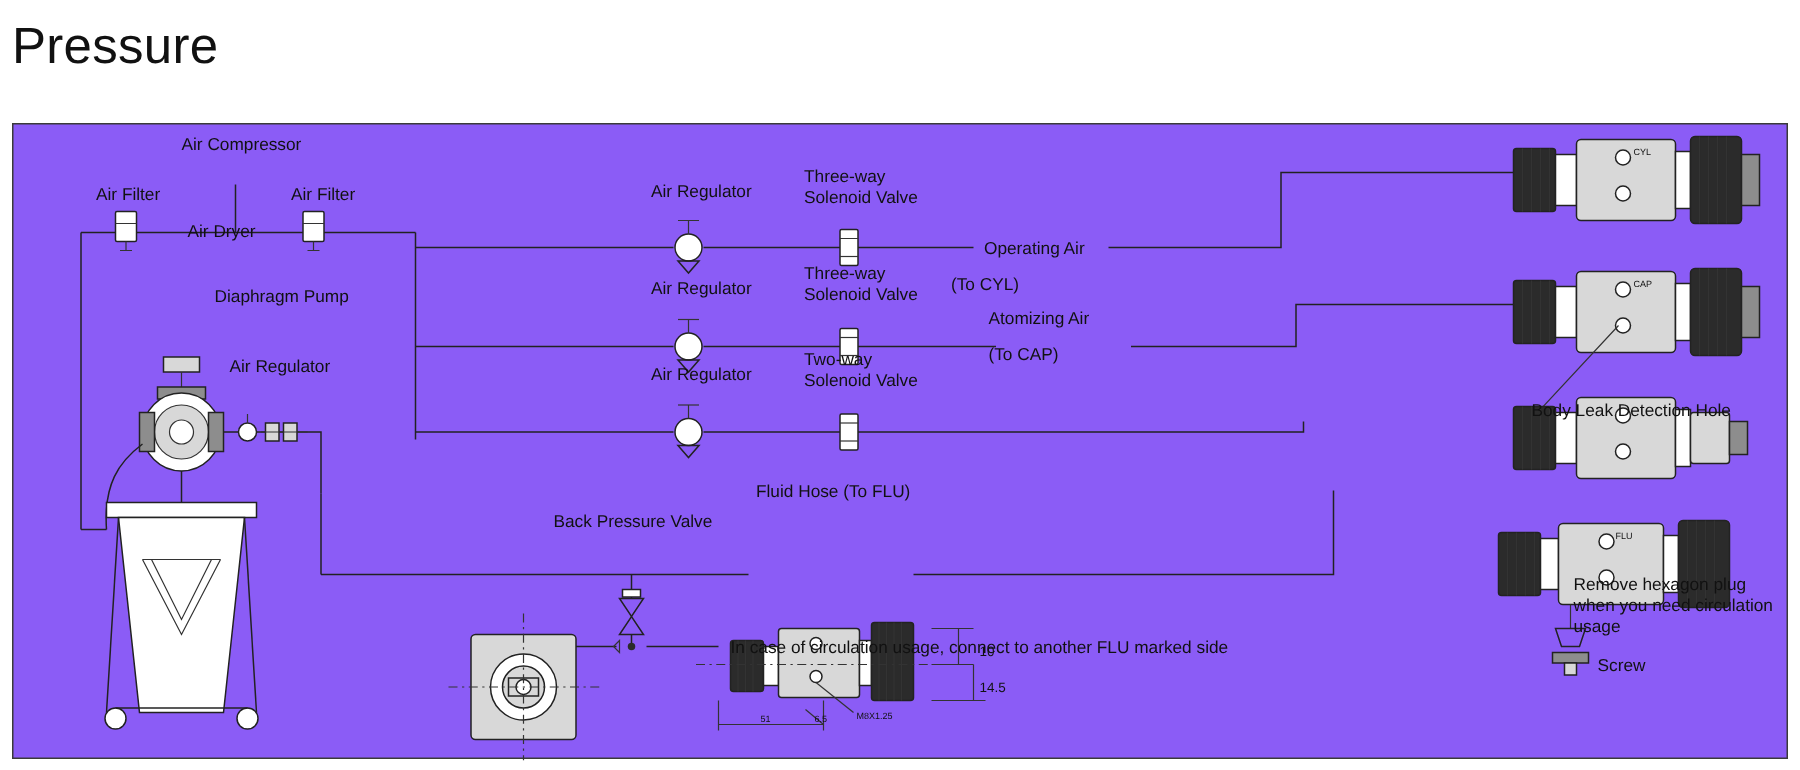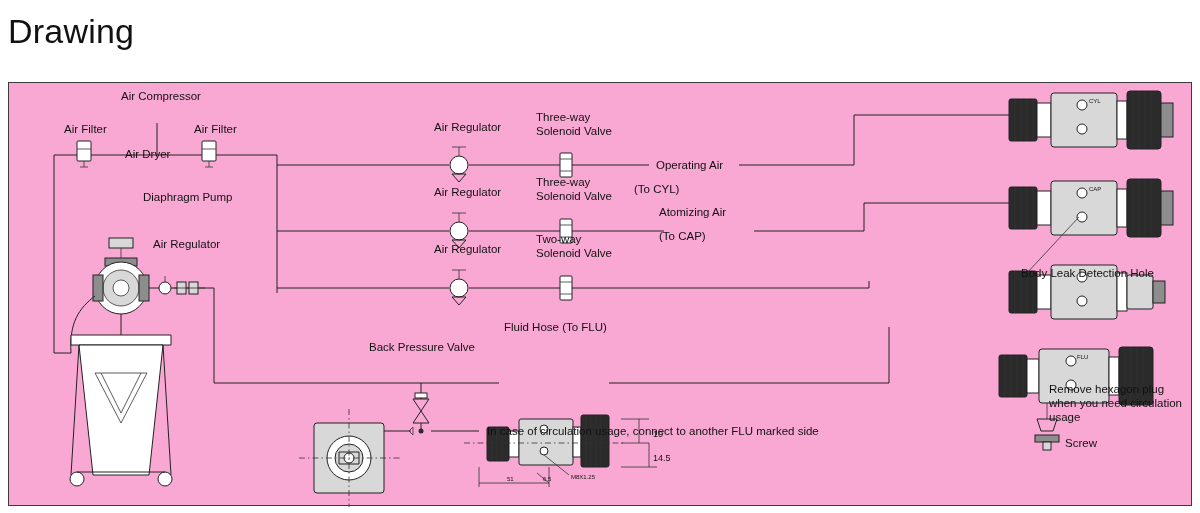--- a/index.html
+++ b/index.html
@@ -26,21 +26,21 @@
     line-height: 1;
   }
   #diagram-frame {
     position: absolute;
     left: 8px;
     top: 82px;
     width: 1184px;
     height: 424px;
     border: 1px solid #3a3a3a;
     box-sizing: border-box;
-    background: #f9a8d4;
+    background: #8b5cf6;
   }
   svg#diagram-svg {
     position: absolute;
     left: 0;
     top: 0;
     width: 1184px;
     height: 424px;
     display: block;
   }
   .lbl {
@@ -83,21 +83,21 @@
   .fill-light {
     fill: #d8d8d8;
   }
   .fill-white {
     fill: #ffffff;
   }
 </style>
 </head>
 <body>
 
-<div id="page-title">Drawing</div>
+<div id="page-title">Pressure</div>
 
 <div id="diagram-frame">
   <svg id="diagram-svg" viewBox="0 0 1184 424">
 
     <g>
 
       <path class="ln" d="M45 72 L45 270 L45 270"></path>
       <path class="ln" d="M45 72 L268 72"></path>
 
       <path class="ln" d="M75 72 L75 60"></path>

